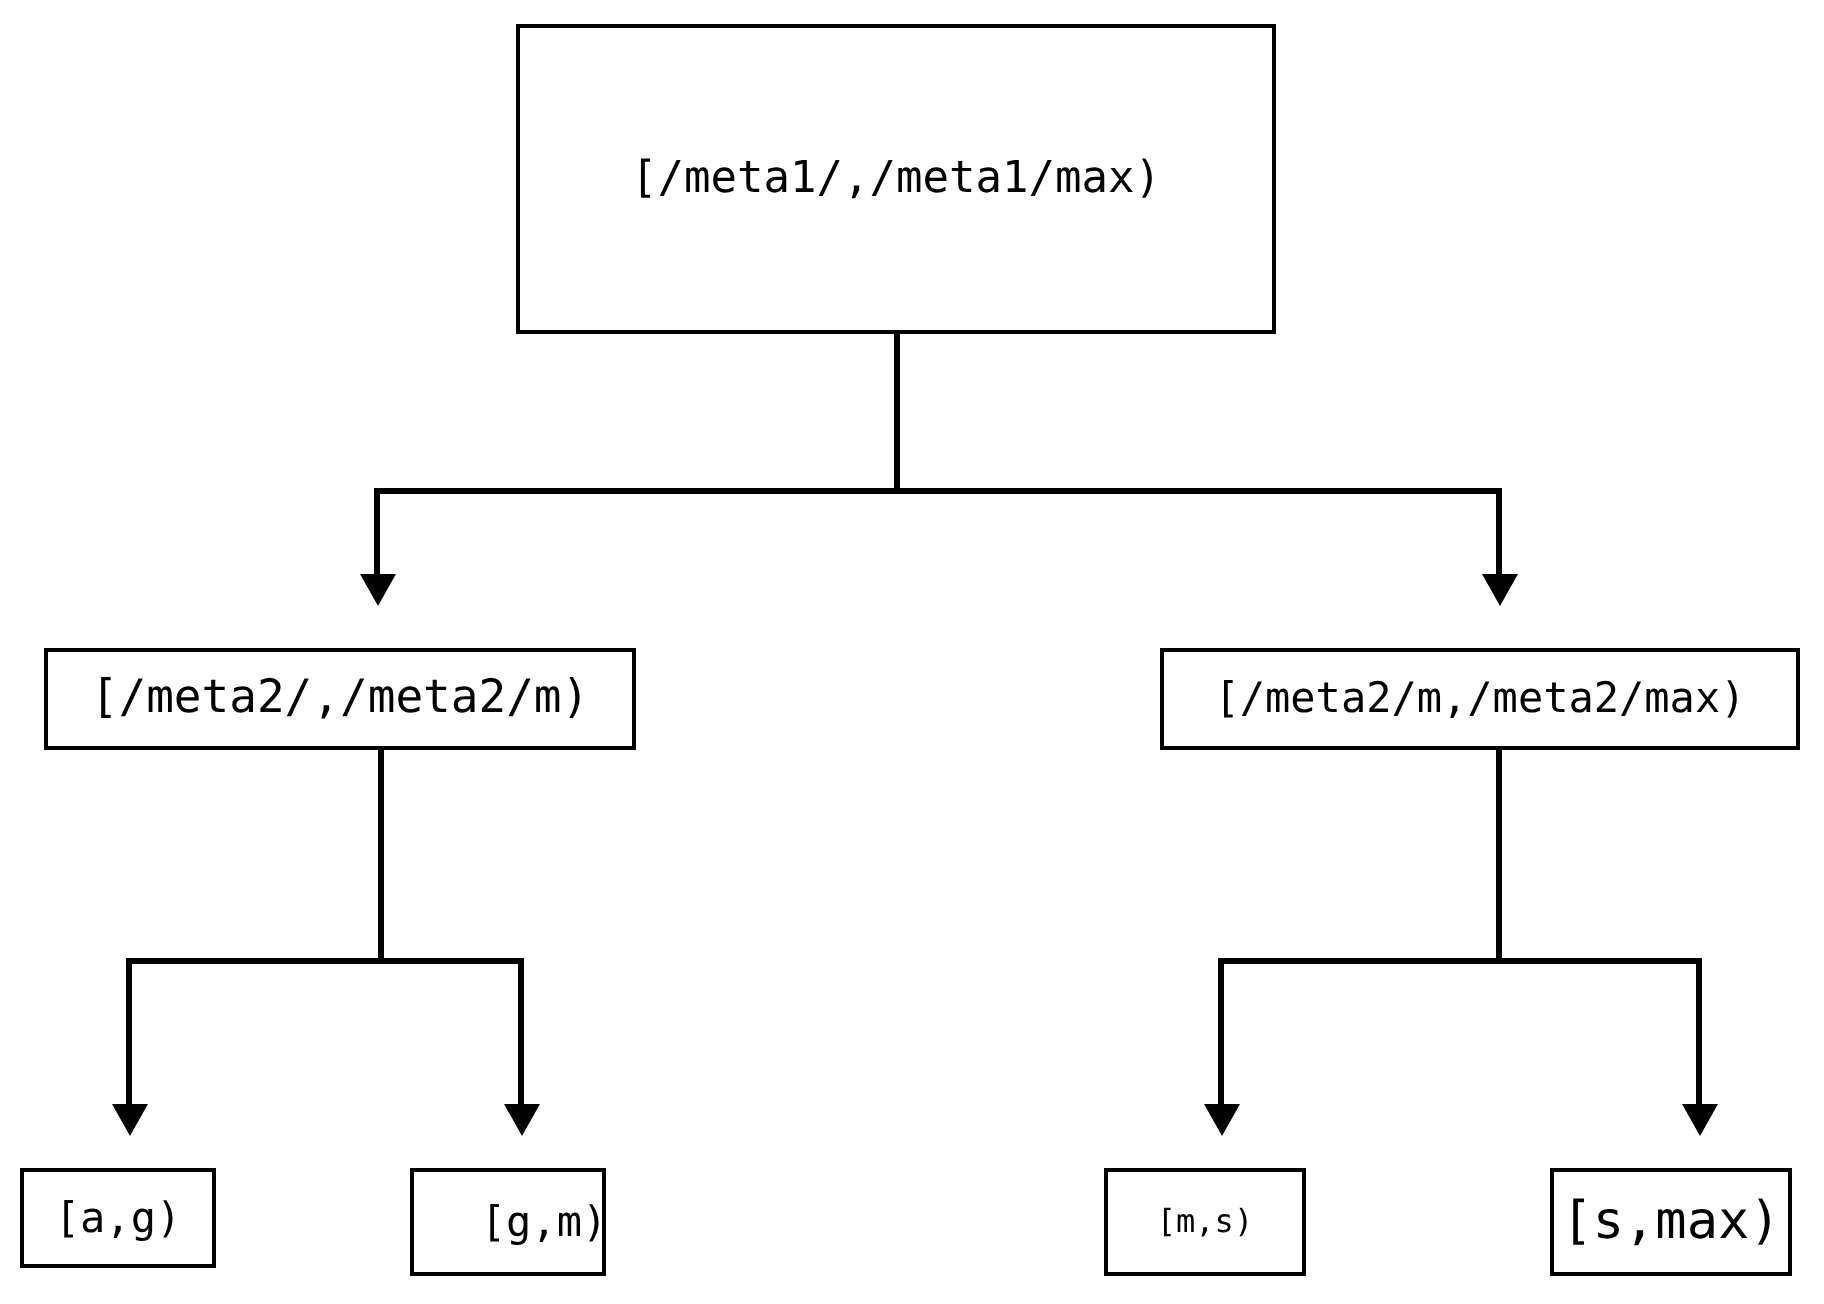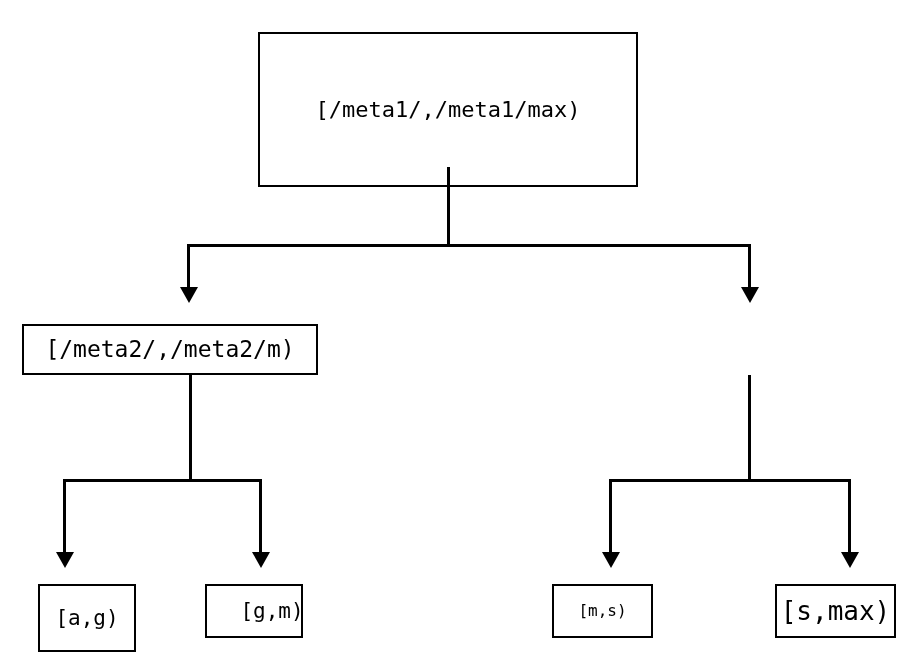--- a/index.html
+++ b/index.html
@@ -27,24 +27,24 @@
     color: #000000;
     white-space: pre;
     letter-spacing: 0px;
   }
   .node-label {
     display: block;
     line-height: 1;
   }
 
   
-  #node-root        { left: 258px; top: 12px;  width: 380px; height: 155px; font-size: 22px; margin-top: 20px; }
+  #node-root        { left: 258px; top: 12px;  width: 380px; height: 155px; font-size: 22px; }
   #node-mid-left    { left: 22px;  top: 324px; width: 296px; height: 51px;  font-size: 23px; justify-content: center; }
   #node-mid-right   { left: 580px; top: 324px; width: 320px; height: 51px;  font-size: 21px; }
-  #node-leaf-1      { left: 10px;  top: 584px; width: 98px;  height: 68px;  font-size: 21px; margin-left: 28px; }
+  #node-leaf-1      { left: 10px;  top: 584px; width: 98px;  height: 50px;  font-size: 21px; }
   #node-leaf-2      { left: 205px; top: 584px; width: 98px;  height: 54px;  font-size: 21px; padding-left: 36px; }
   #node-leaf-3      { left: 552px; top: 584px; width: 101px; height: 54px;  font-size: 16px; }
   #node-leaf-4      { left: 775px; top: 584px; width: 121px; height: 54px;  font-size: 26px; align-items: center; }
 
   
   .edge-v {
     position: absolute;
     width: 3px;
     background: #000000;
   }
@@ -98,20 +98,23 @@
   <div class="edge-v" id="edge-root-stem"></div>
   <div class="edge-h" id="edge-root-bar"></div>
   <div class="edge-v" id="edge-to-mid-left"></div>
   <div class="edge-v" id="edge-to-mid-right"></div>
   <div class="arrowhead" id="arrow-mid-left"></div>
   <div class="arrowhead" id="arrow-mid-right"></div>
 
   <div class="node-box" id="node-mid-left">
     <span class="node-label">[/meta2/,/meta2/m)</span>
   </div>
+  <div class="node-box" id="node-mid-right">
+    <span class="node-label">[/meta2/m,/meta2/max)</span>
+  </div>
 
   <div class="edge-v" id="edge-ml-stem"></div>
   <div class="edge-h" id="edge-ml-bar"></div>
   <div class="edge-v" id="edge-to-leaf-1"></div>
   <div class="edge-v" id="edge-to-leaf-2"></div>
   <div class="arrowhead" id="arrow-leaf-1"></div>
   <div class="arrowhead" id="arrow-leaf-2"></div>
 
   <div class="edge-v" id="edge-mr-stem"></div>
   <div class="edge-h" id="edge-mr-bar"></div>

